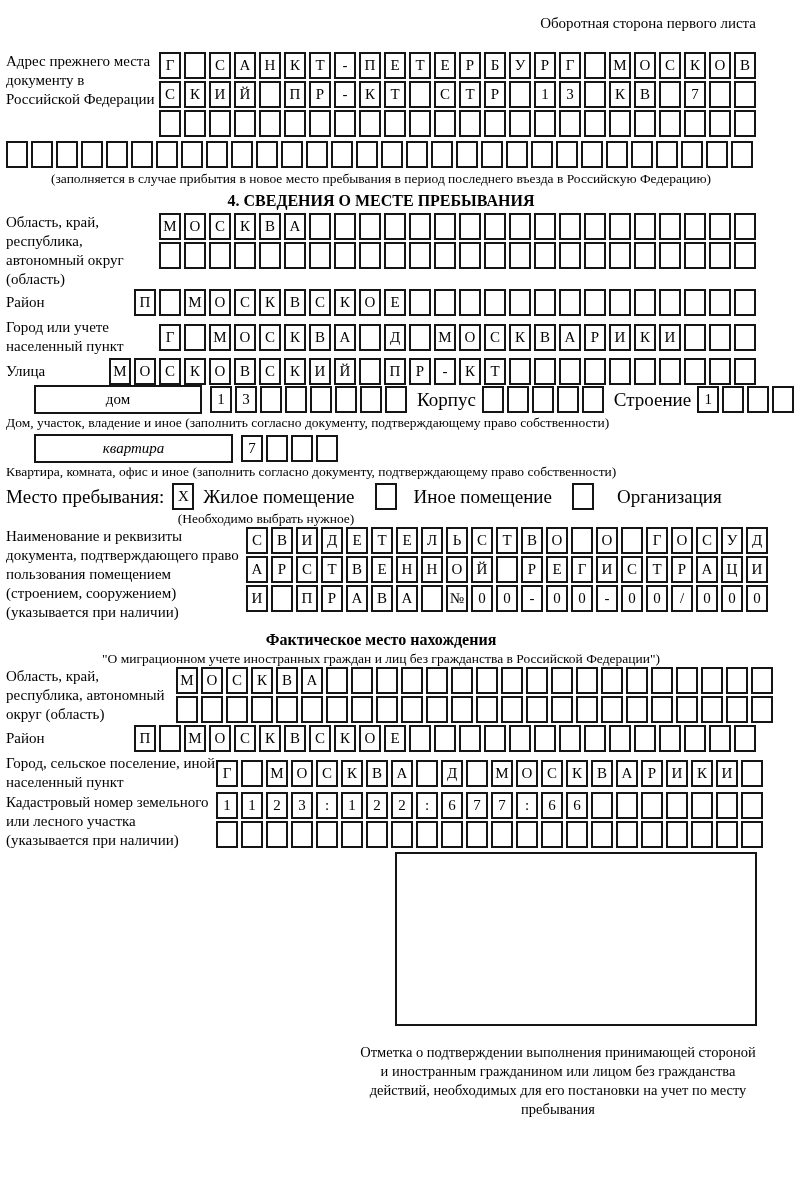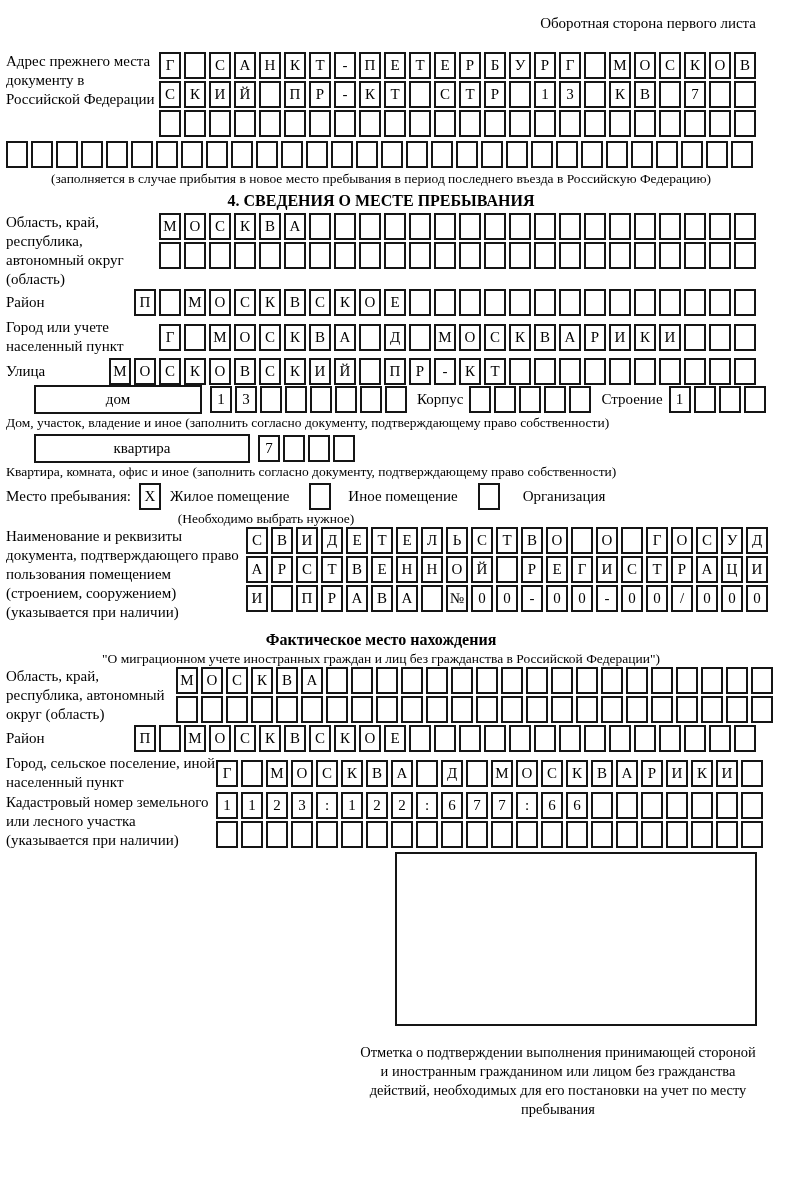--- a/index.html
+++ b/index.html
@@ -27,21 +27,21 @@
     font-size:15px;line-height:1;background:#fff;
   }
   .mla{margin-left:auto;}
   .note{font-size:13.5px;line-height:17px;}
   .center{text-align:center;}
   .sec-title{text-align:center;font-weight:bold;font-size:16px;line-height:20px;margin-top:4px;}
   .bigbox{
     box-sizing:border-box;border:2px solid #151515;height:29px;display:inline-flex;
     align-items:center;justify-content:center;font-size:15px;flex:0 0 auto;background:#fff;
   }
-  .inline-lbl{font-size:15px;flex:0 0 auto;}
+  .inline-lbl{font-size:19px;flex:0 0 auto;}
   .stamp-box{
     box-sizing:border-box;border:2px solid #151515;width:362px;height:174px;
     margin-left:389px;margin-top:2px;background:#fff;
   }
   .stamp-caption{
     width:400px;margin-left:352px;margin-top:17px;text-align:center;
     font-size:14.5px;line-height:19px;
   }
   .mt2{margin-top:2px;} .mt3{margin-top:3px;} .mt4{} .mt8{margin-top:8px;}
   .gap6{width:6px;flex:0 0 auto;} .gap8{width:8px;flex:0 0 auto;}
@@ -355,21 +355,21 @@
     <div class="cellrow">
         <span class="cell">1</span>
         <span class="cell">&nbsp;</span>
         <span class="cell">&nbsp;</span>
         <span class="cell">&nbsp;</span>
       </div>
   </div>
   <div class="note">Дом, участок, владение и иное (заполнить согласно документу, подтверждающему право собственности)</div>
 
   <div class="frow mt3">
-    <div class="bigbox indent28" style="width:216px;">квартира</div>
+    <div class="bigbox indent28" style="width:199px;font-style:italic;">квартира</div>
     <span class="gap8"></span>
     <div class="cellrow">
         <span class="cell">7</span>
         <span class="cell">&nbsp;</span>
         <span class="cell">&nbsp;</span>
         <span class="cell">&nbsp;</span>
       </div>
   </div>
   <div class="note">Квартира, комната, офис и иное (заполнить согласно документу, подтверждающему право собственности)</div>
 

